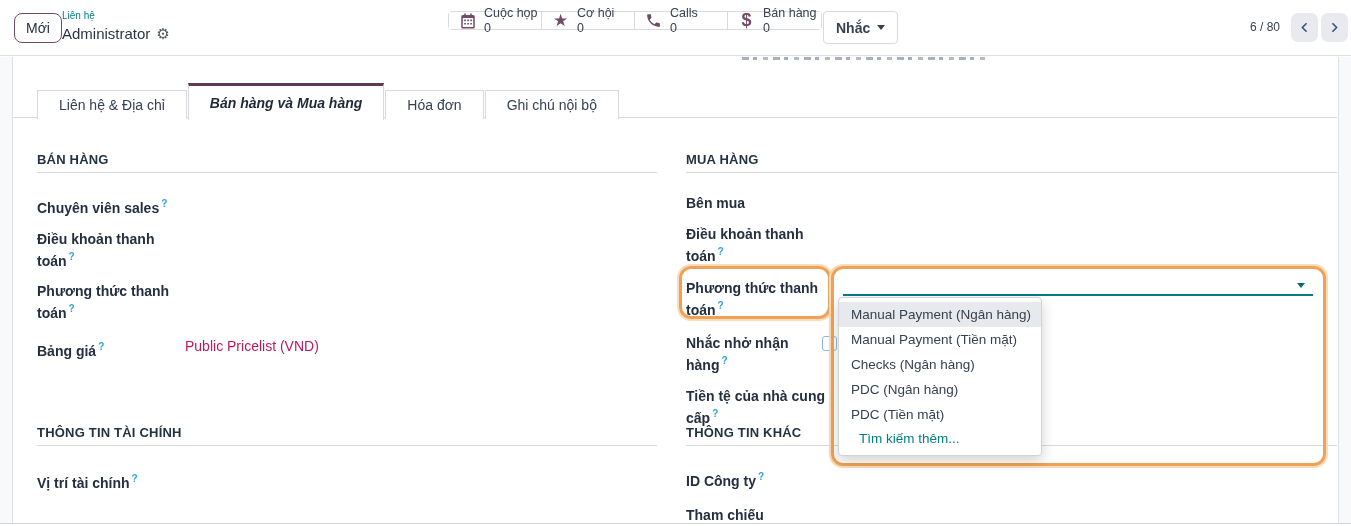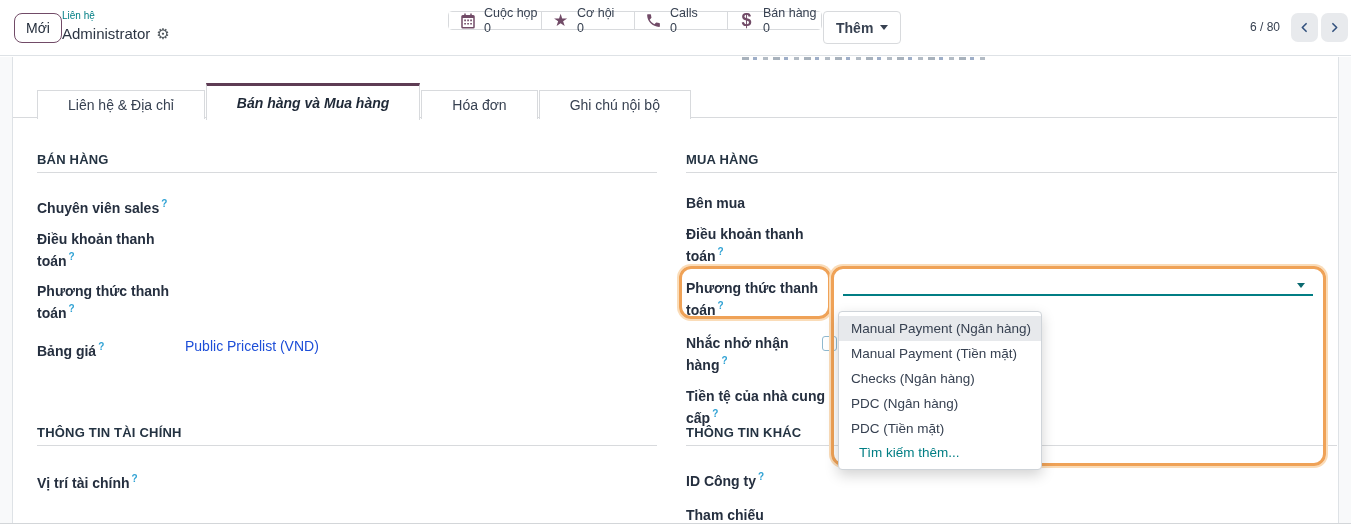--- a/index.html
+++ b/index.html
@@ -40,48 +40,48 @@
   .rail { position:absolute; top:57px; bottom:3px; width:13px; background:#f8f9fa; z-index:1; }
   .rail-left { left:0; border-right:1px solid #dee2e6; }
   .rail-right { right:0; border-left:1px solid #dee2e6; }
   .bottom-line { position:absolute; left:0; top:523px; width:1351px; height:1px; background:#d3d6d9; }
   .clipped-frag { position:absolute; left:742px; top:57px; width:248px; height:3px; opacity:.75;
       background:repeating-linear-gradient(90deg,#8b98a6 0 7px,transparent 7px 11px,#7e93b5 11px 15px,transparent 15px 21px,#9aa5b1 21px 26px,transparent 26px 31px); }
 
   
   .tabs-line { position:absolute; left:13px; top:117px; width:1324px; height:1px; background:#d8dadd; z-index:2; }
   .tabs { position:absolute; left:37px; top:82px; display:flex; align-items:flex-end; z-index:3; }
-  .tab { height:29px; padding:0 30px; background:#fff; border:1px solid #d8dadd; border-bottom:none; font:14px "Liberation Sans",sans-serif;
+  .tab { height:29px; padding:0 21px; background:#fff; border:1px solid #d8dadd; border-bottom:none; font:14px "Liberation Sans",sans-serif;
          color:#374151; cursor:pointer; display:flex; align-items:center; margin-right:1px; }
   .tab.active { height:37px; border-top:3px solid #5e3c54; font-weight:600; color:#1f2937; position:relative; top:1px; z-index:4; background:#fff;font-style:italic; }
 
   
   .col { position:absolute; }
   .sec-title { font:700 13px "Liberation Sans",sans-serif; color:#243342; letter-spacing:.2px;
                padding:4px 0 5px 0; border-bottom:1px solid #d8dadd; margin-bottom:22px; }
   .frow { display:flex; align-items:flex-start; margin-bottom:14px; }
   .flabel { width:148px; flex:0 0 auto; font:600 14px "Liberation Sans",sans-serif; color:#252f3f; line-height:17px; }
   .col-right .flabel { width:146px; }
-  .fvalue { flex:1; font:14px "Liberation Sans",sans-serif; color:#1d4ed8; line-height:17px; min-height:17px; }
+  .fvalue { flex:1; font:14px "Liberation Sans",sans-serif; color:#be185d; line-height:17px; min-height:17px; }
   sup.help { font-size:10px; color:#30a2d4; margin-left:2px; vertical-align:super; }
   .mb15 { margin-bottom:15px; }
   .mb16 { margin-bottom:16px; }
   .mb17 { margin-bottom:17px; }
   .checkbox { display:inline-block; width:15px; height:15px; border:1px solid #8fb9cf; border-radius:3px; background:#fff;
               margin-left:-10px; margin-top:1px; cursor:pointer; }
 
   
   .hl-ring { position:absolute; border:3px solid #efa257; border-radius:12px; box-shadow:0 0 0 2px #fadcb8; background:transparent; z-index:20; pointer-events:none; }
   .ring-label { left:679px; top:266px; width:152px; height:53px; }
   .ring-field { left:831px; top:266px; width:495px; height:200px; }
 
   .pm-input { position:absolute; left:843px; top:277px; width:470px; height:19px; border-bottom:2px solid #017E84; z-index:22; cursor:text; }
   .pm-caret { position:absolute; right:8px; top:6px; width:0; height:0; border-left:4px solid transparent; border-right:4px solid transparent; border-top:5px solid #0b6a70; }
 
-  .dropdown { position:absolute; left:838px; top:311px; width:204px; background:#fff; border:1px solid #cfd4d9; border-radius:4px;
+  .dropdown { position:absolute; left:838px; top:297px; width:204px; background:#fff; border:1px solid #cfd4d9; border-radius:4px;
               box-shadow:0 5px 14px rgba(0,0,0,.18); padding:4px 0 5px 0; z-index:30; }
   .dd-item { padding:4px 12px; font:13.5px "Liberation Sans",sans-serif; color:#374151; line-height:17px; cursor:pointer; white-space:nowrap; }
   .dd-item.active { background:#e7e9ec; }
   .dd-search { padding:4px 12px 4px 20px; font:13.5px "Liberation Sans",sans-serif; color:#017E84; cursor:pointer; }
 </style>
 </head>
 <body>
 
 <div class="screen">
 
@@ -132,21 +132,21 @@
             <span class="dollar">$</span>
           </span>
         <span class="stat-text">
           <span>Bán hàng</span>
           <span>0</span>
         </span>
       </button>
     </div>
 
     <button class="btn-more">
-      <span>Thêm</span>
+      <span>Nhắc</span>
       <span class="caret-down"></span>
     </button>
 
     <span class="pager-value">6 / 80</span>
     <button class="pager-btn pager-prev">
       <svg width="13" height="13" viewBox="0 0 24 24">
           <path d="M15 5l-7 7 7 7" stroke="#33527E" stroke-width="3" fill="none" stroke-linecap="round" stroke-linejoin="round"></path>
         </svg>
     </button>
     <button class="pager-btn pager-next">

